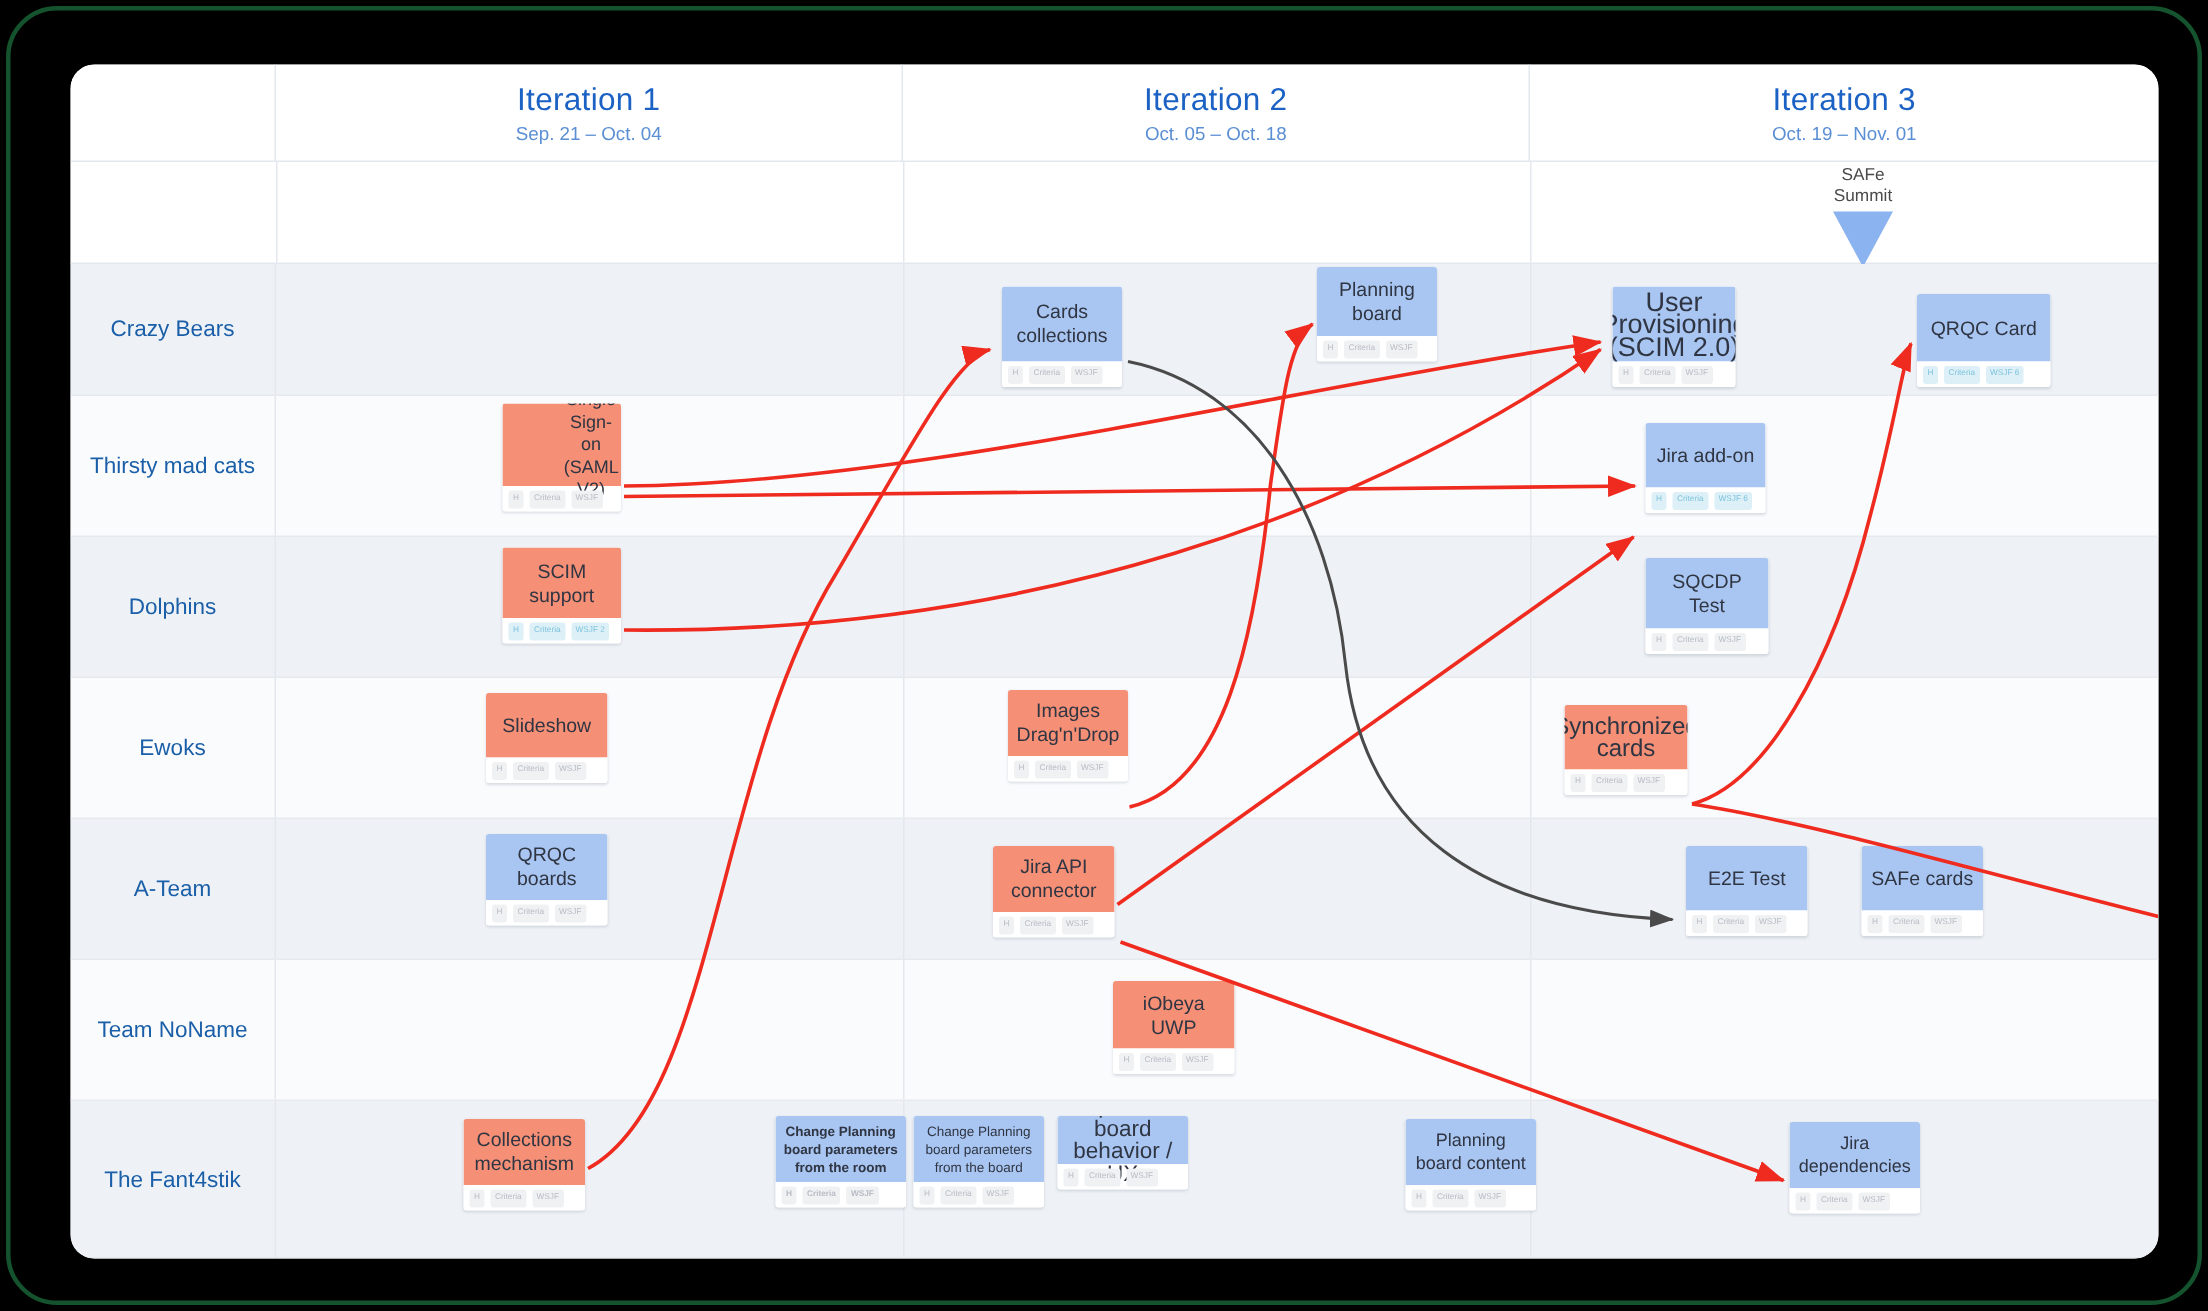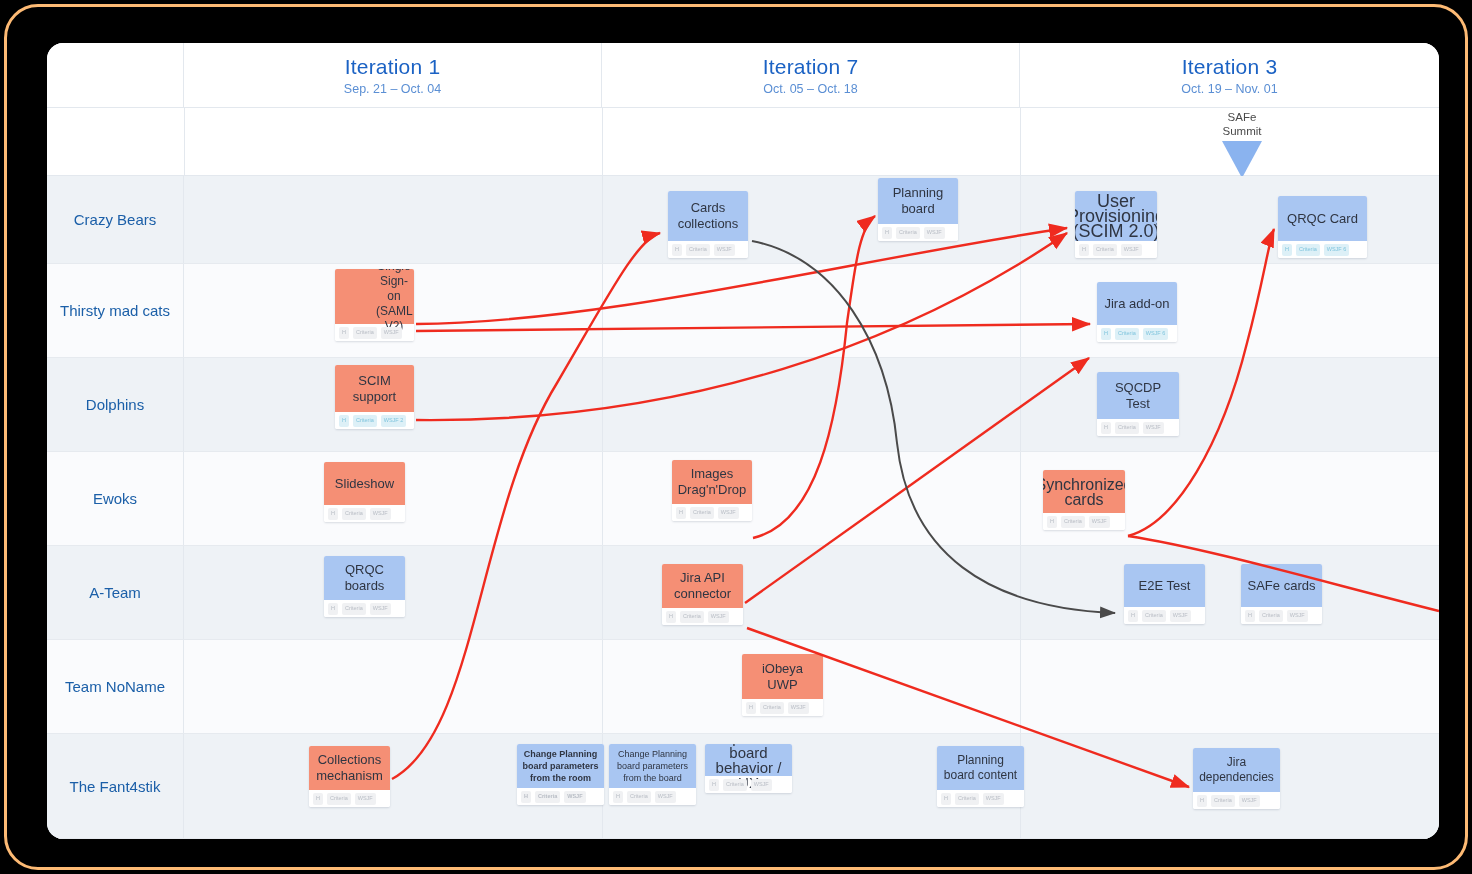--- a/index.html
+++ b/index.html
@@ -7,21 +7,21 @@
     margin: 0; padding: 0;
     width: 1472px; height: 874px;
     background: #000000;
     font-family: "Liberation Sans", sans-serif;
     overflow: hidden;
   }
   #device-frame {
     position: absolute;
     left: 4px; top: 4px;
     width: 1464px; height: 866px;
-    border: 3px solid #fdba74;
+    border: 3px solid #14532d;
     border-radius: 34px;
     background: #000000;
   }
   #board {
     position: absolute;
     left: 40px; top: 36px;
     width: 1392px; height: 796px;
     background: #fafbfd;
     border-radius: 16px;
     overflow: hidden;
@@ -150,21 +150,21 @@
 <div id="device-frame">
   <div id="board">
 
     <div id="header-row">
       <div class="hdr-cell corner" style="width:137px;flex:0 0 137px;"></div>
       <div class="hdr-cell" style="width:418px;flex:0 0 418px;">
         <div class="hdr-title">Iteration 1</div>
         <div class="hdr-sub">Sep. 21 – Oct. 04</div>
       </div>
       <div class="hdr-cell" style="width:418px;flex:0 0 418px;">
-        <div class="hdr-title">Iteration 7</div>
+        <div class="hdr-title">Iteration 2</div>
         <div class="hdr-sub">Oct. 05 – Oct. 18</div>
       </div>
       <div class="hdr-cell" style="flex:1 1 auto;border-right:none;">
         <div class="hdr-title">Iteration 3</div>
         <div class="hdr-sub">Oct. 19 – Nov. 01</div>
       </div>
     </div>
 
     <div id="milestone-row">
       <div class="col-div" style="left:137px;"></div>

